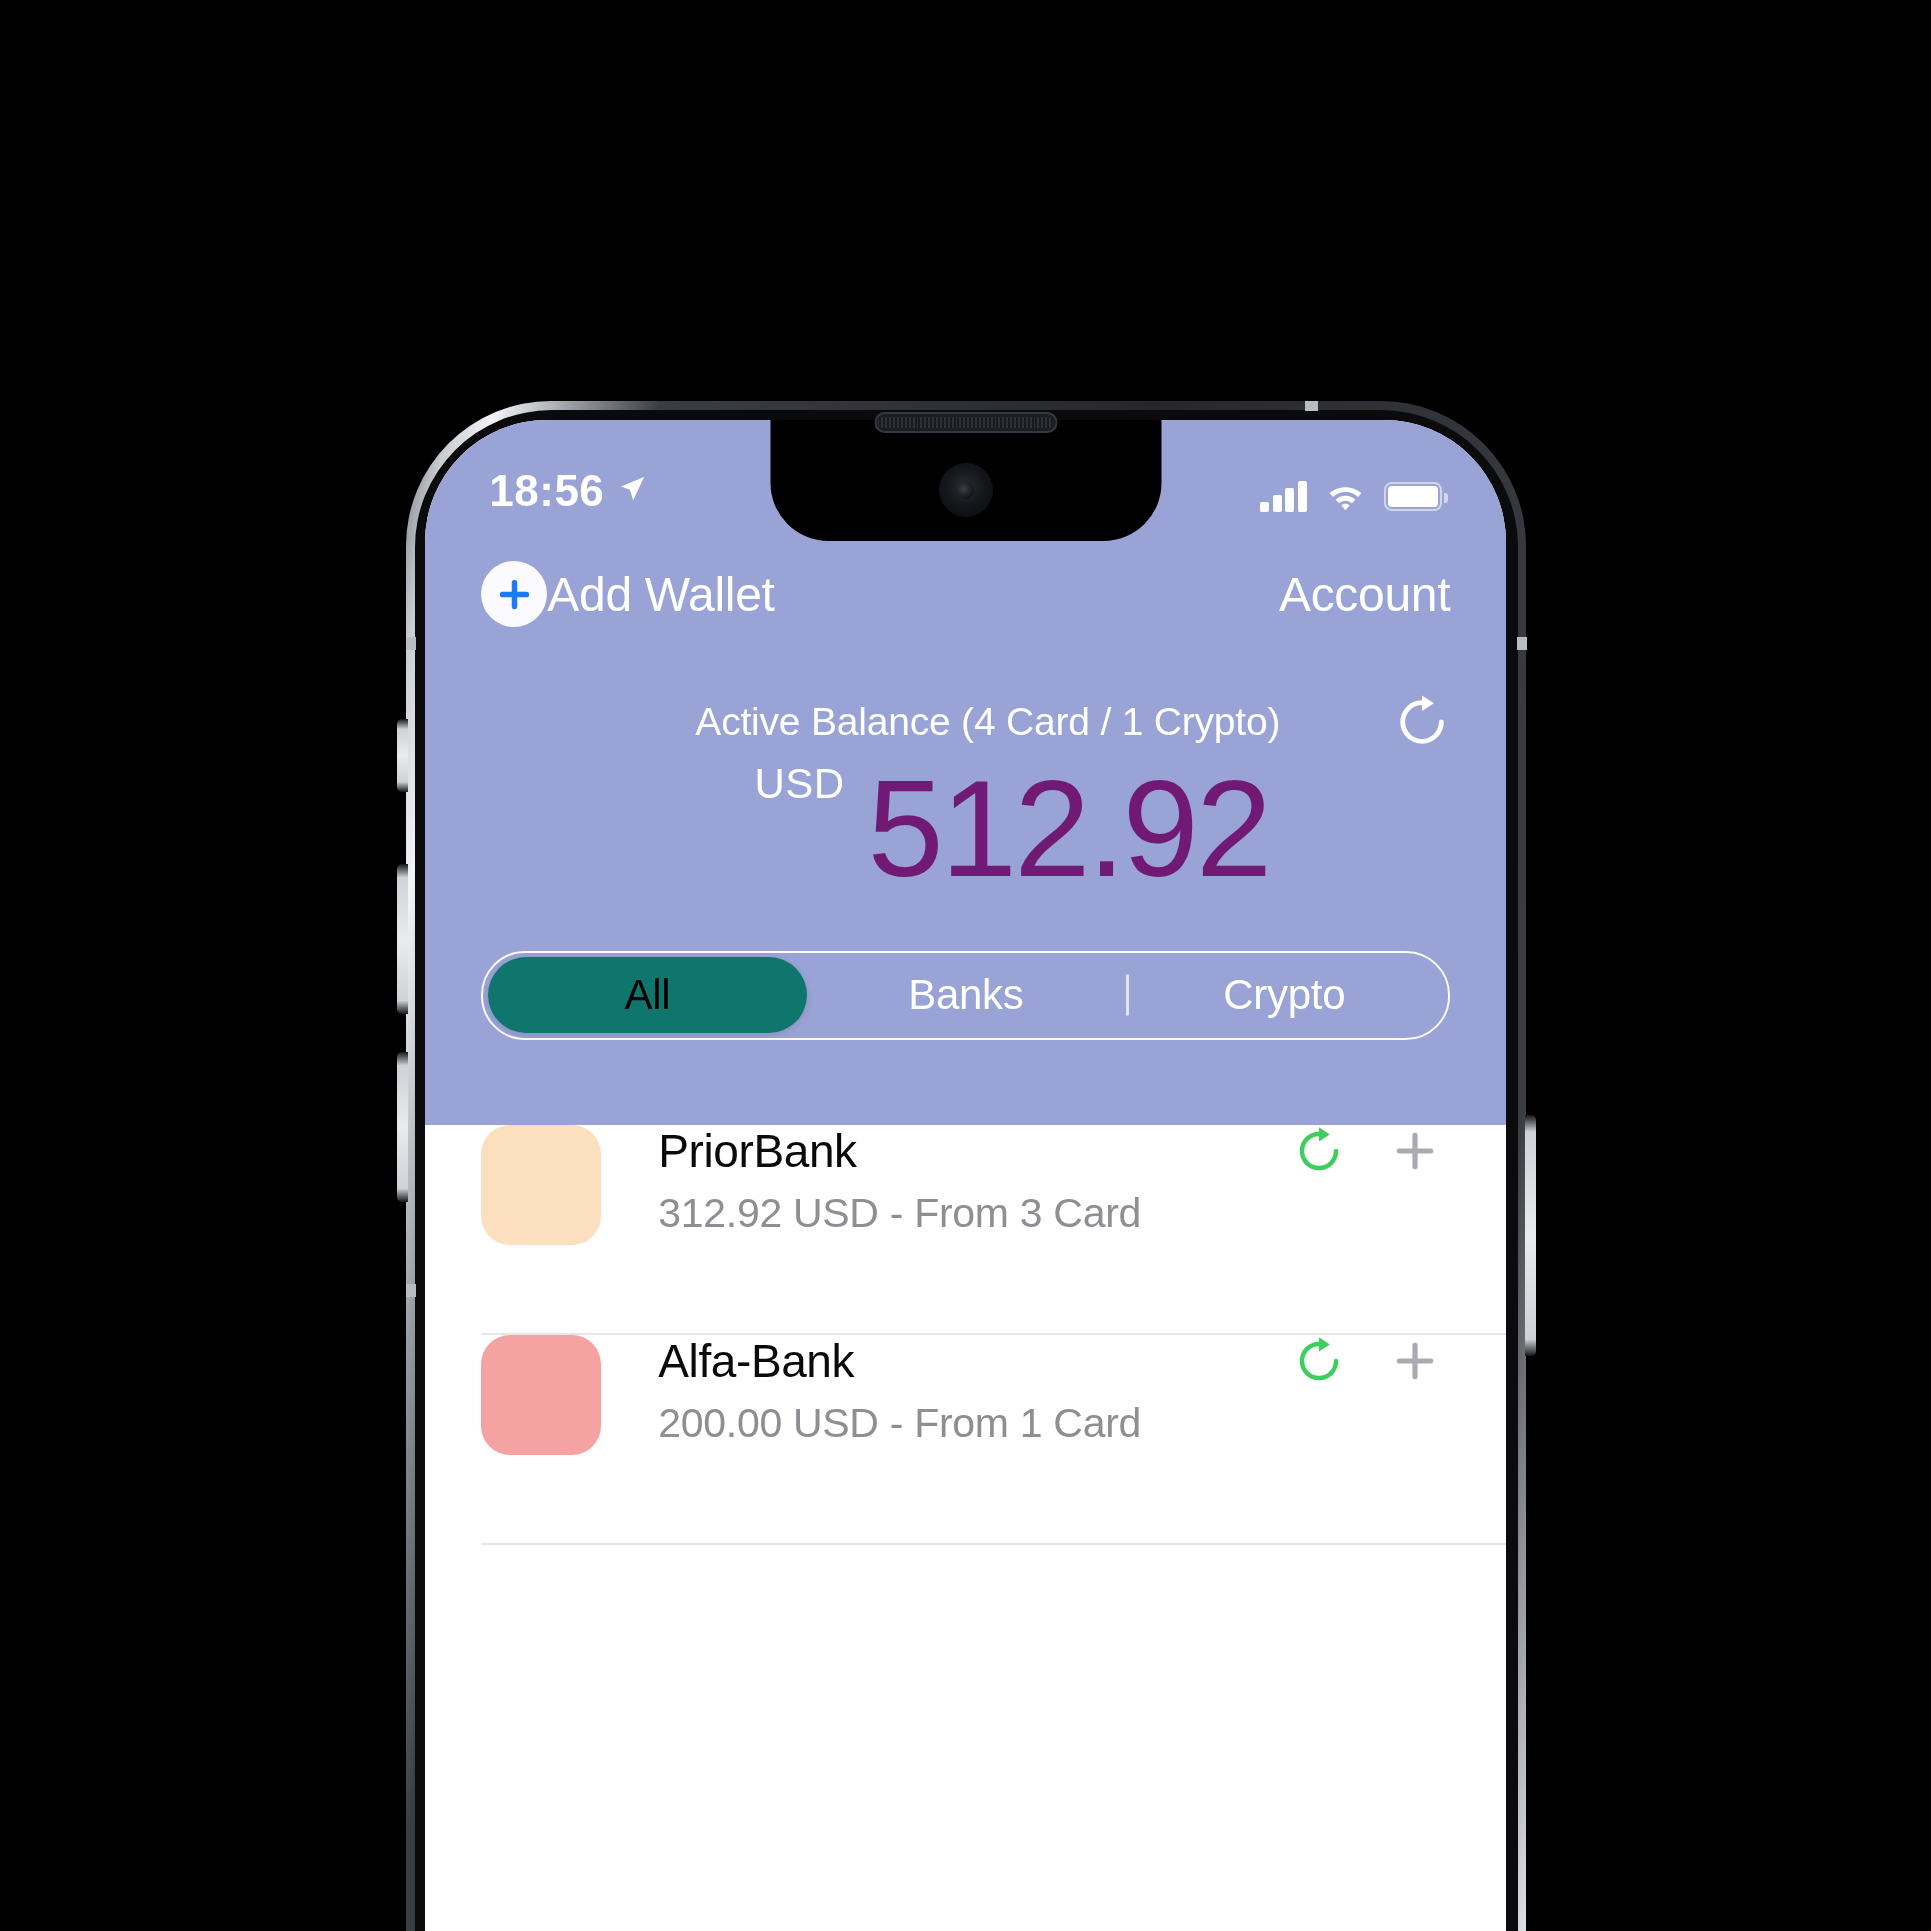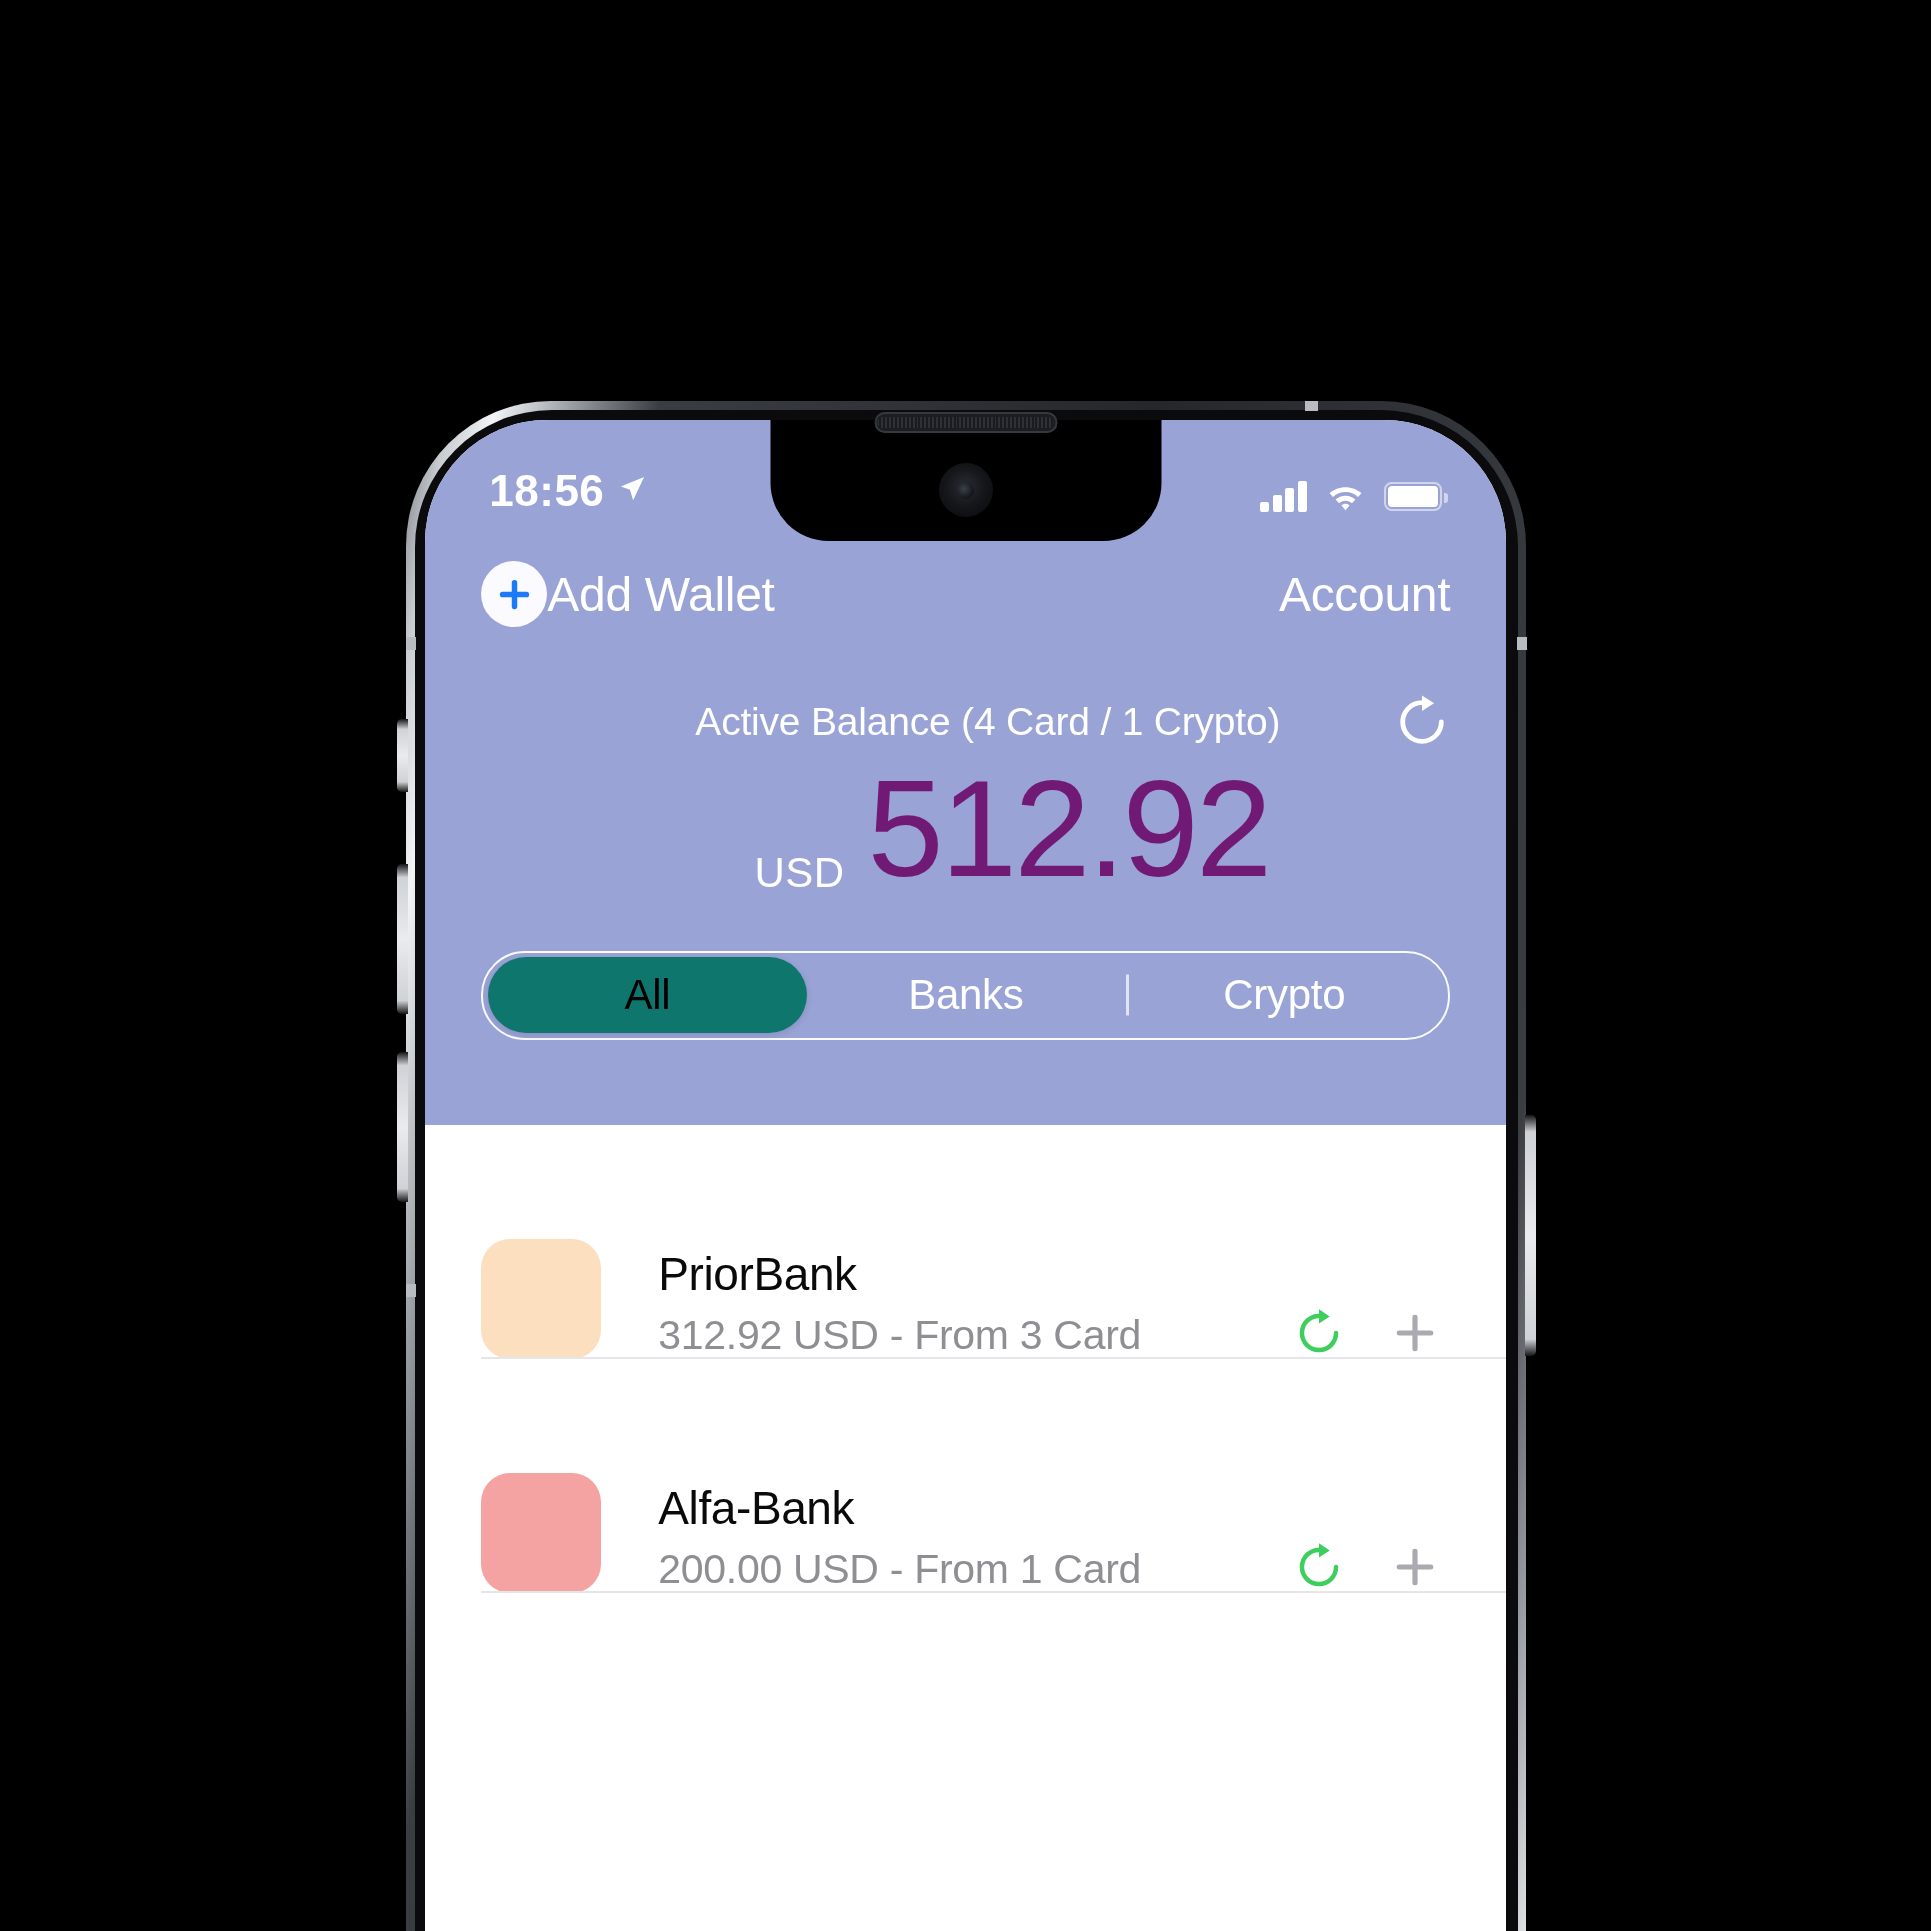--- a/index.html
+++ b/index.html
@@ -258,21 +258,21 @@
   .refresh-header {
     position: absolute;
     right: 56px;
     top: 50%;
     transform: translateY(-50%);
     cursor: pointer;
     line-height: 0;
   }
   .balance-amount-row {
     display: flex;
-    align-items: flex-end;
+    align-items: flex-start;
     justify-content: center;
     gap: 23px;
     margin-top: 15.4px;
     margin-left: 48px;
   }
   .cur {
     color: #ffffff;
     font-size: 42px;
     letter-spacing: 0.5px;
     font-weight: normal;
@@ -321,22 +321,22 @@
     background: rgba(255,255,255,0.7);
     top: 50%;
     transform: translateY(-50%);
     left: 66.6%;
   }
 
   
   .list { background: #ffffff; }
   .row {
     display: flex;
-    align-items: flex-end;
-    height: 234px;
+    align-items: flex-start;
+    height: 210px;
     padding: 0 56px 0 56px;
     position: relative;
     cursor: pointer;
   }
   .row-divider {
     position: absolute;
     left: 56px;
     right: 0;
     bottom: 0;
     height: 1.9px;

